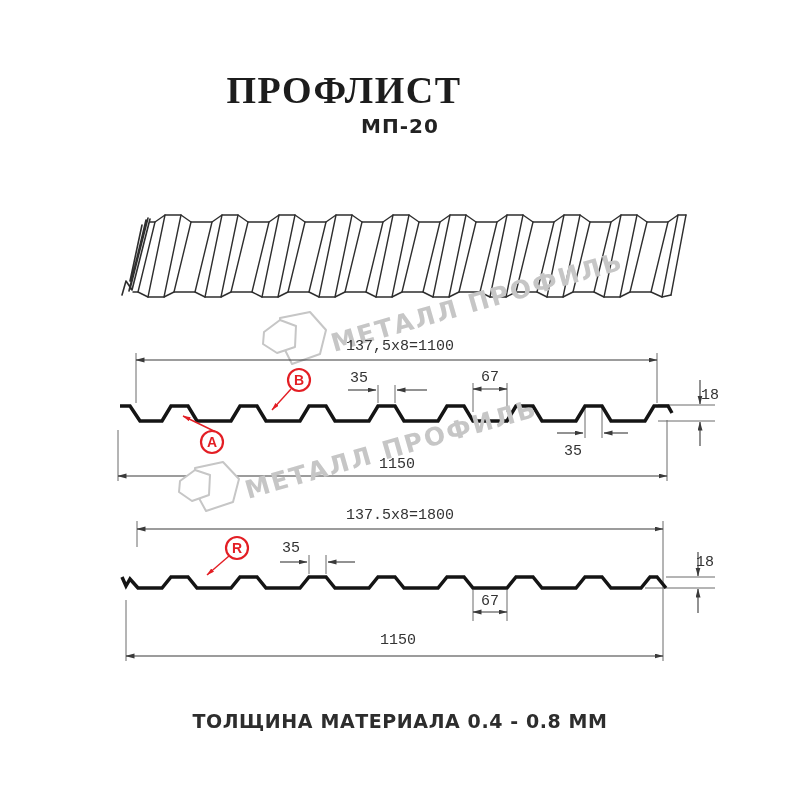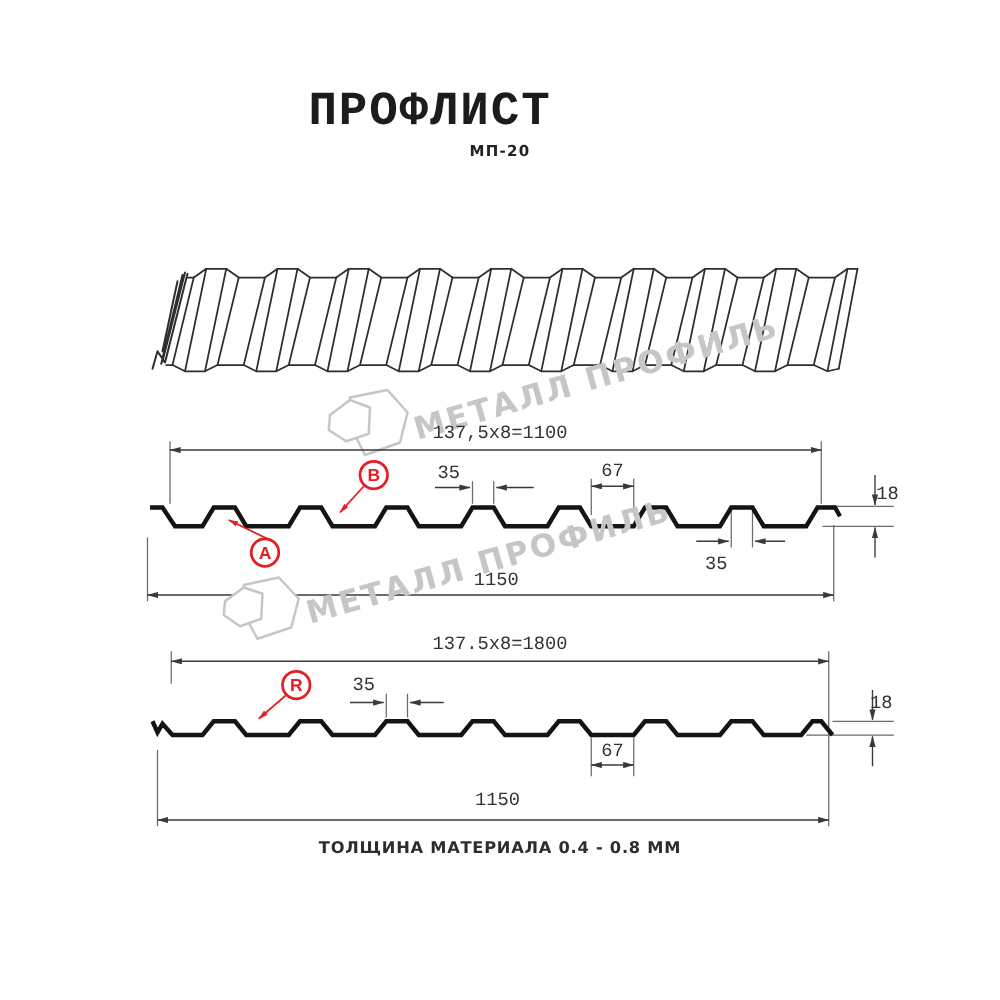--- a/index.html
+++ b/index.html
@@ -1,27 +1,27 @@
 <!DOCTYPE html>
 <html><head>
 <meta charset="utf-8">
 <style>
   html,body{margin:0;padding:0;background:#ffffff;}
   body{width:800px;height:800px;position:relative;overflow:hidden;
        font-family:"Liberation Sans",sans-serif;}
   .abs{position:absolute;}
   .title{width:688px;text-align:center;top:68px;left:0;
-         font-family:Liberation Mono, monospace;font-weight:bold;
+         font-family:Liberation Serif, serif;font-weight:bold;
          font-size:38px;letter-spacing:1.5px;color:#1c1c1c;}
   .subtitle{width:800px;text-align:center;top:114px;left:0;
             font-family:"DejaVu Sans",sans-serif;font-weight:bold;
-            font-size:12px;letter-spacing:1px;color:#222;}
-  .footer{width:800px;text-align:center;top:671px;left:0;
+            font-size:20px;letter-spacing:1px;color:#222;}
+  .footer{width:800px;text-align:center;top:710px;left:0;
           font-family:"DejaVu Sans",sans-serif;font-weight:bold;
-          font-size:13px;letter-spacing:0.6px;color:#2d2d2d;}
+          font-size:19px;letter-spacing:0.6px;color:#2d2d2d;}
   .dim{font-family:Liberation Mono, monospace;font-size:15px;color:#333;
        text-align:center;line-height:16px;white-space:nowrap;}
   .circle-letter{font-family:"Liberation Sans",sans-serif;font-size:14px;
        font-weight:bold;color:#e31e24;text-align:center;line-height:17px;
        width:24px;height:17px;}
   svg{display:block;}
   .wm-text{font-family:"DejaVu Sans",sans-serif;font-weight:bold;
            font-size:25px;letter-spacing:2px;fill:#c6c6c6;}
 </style>
 </head>

